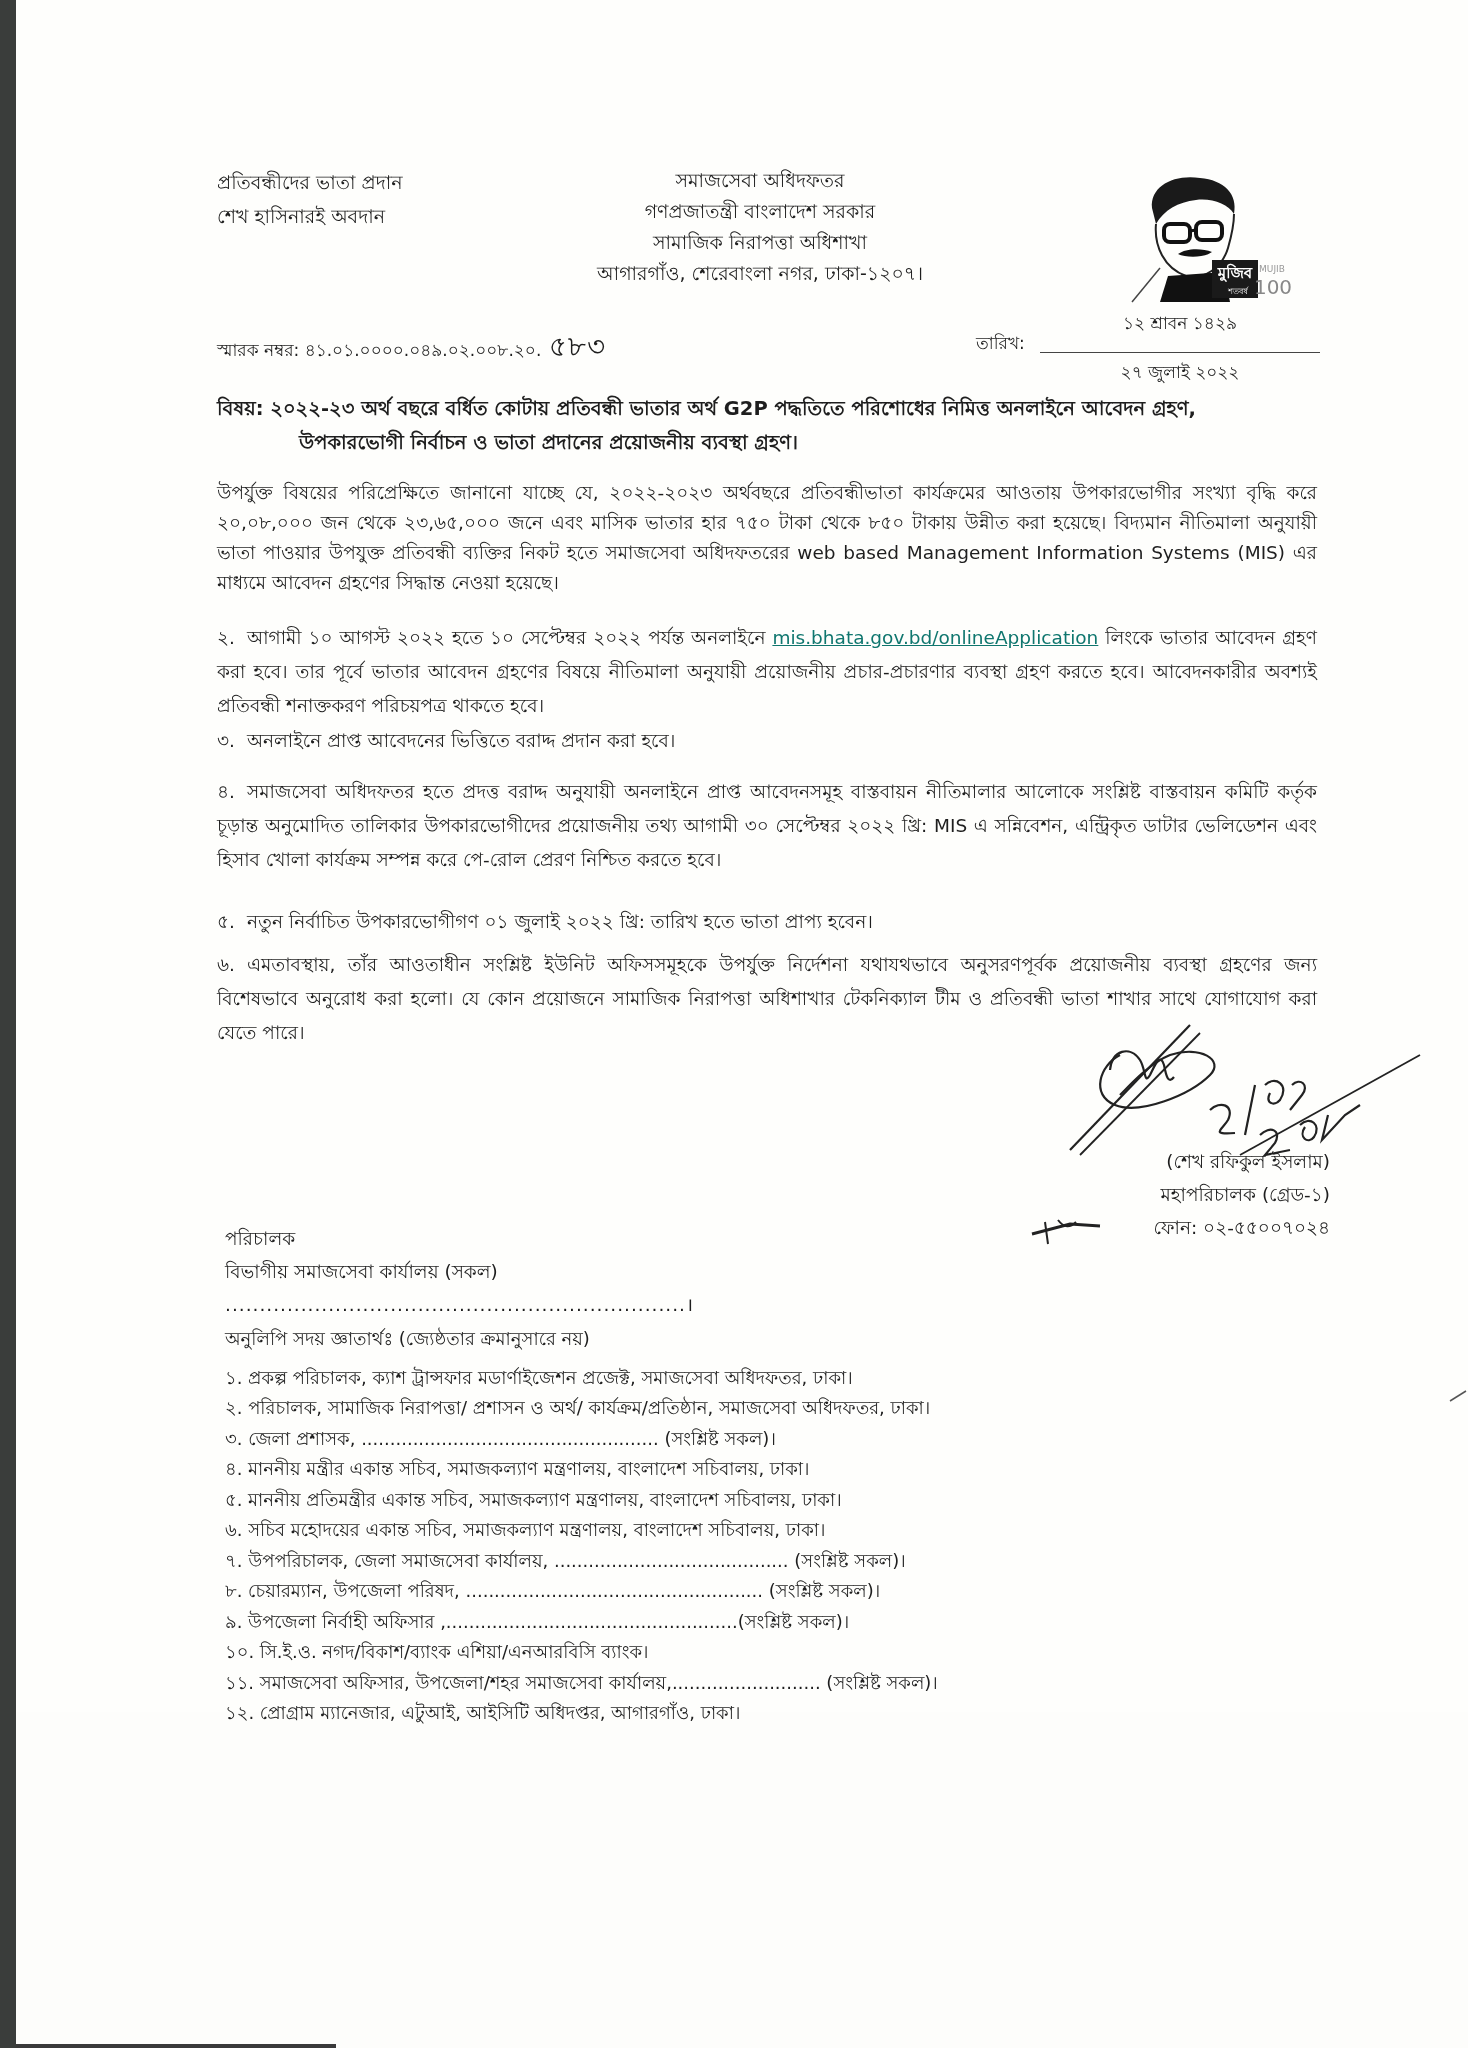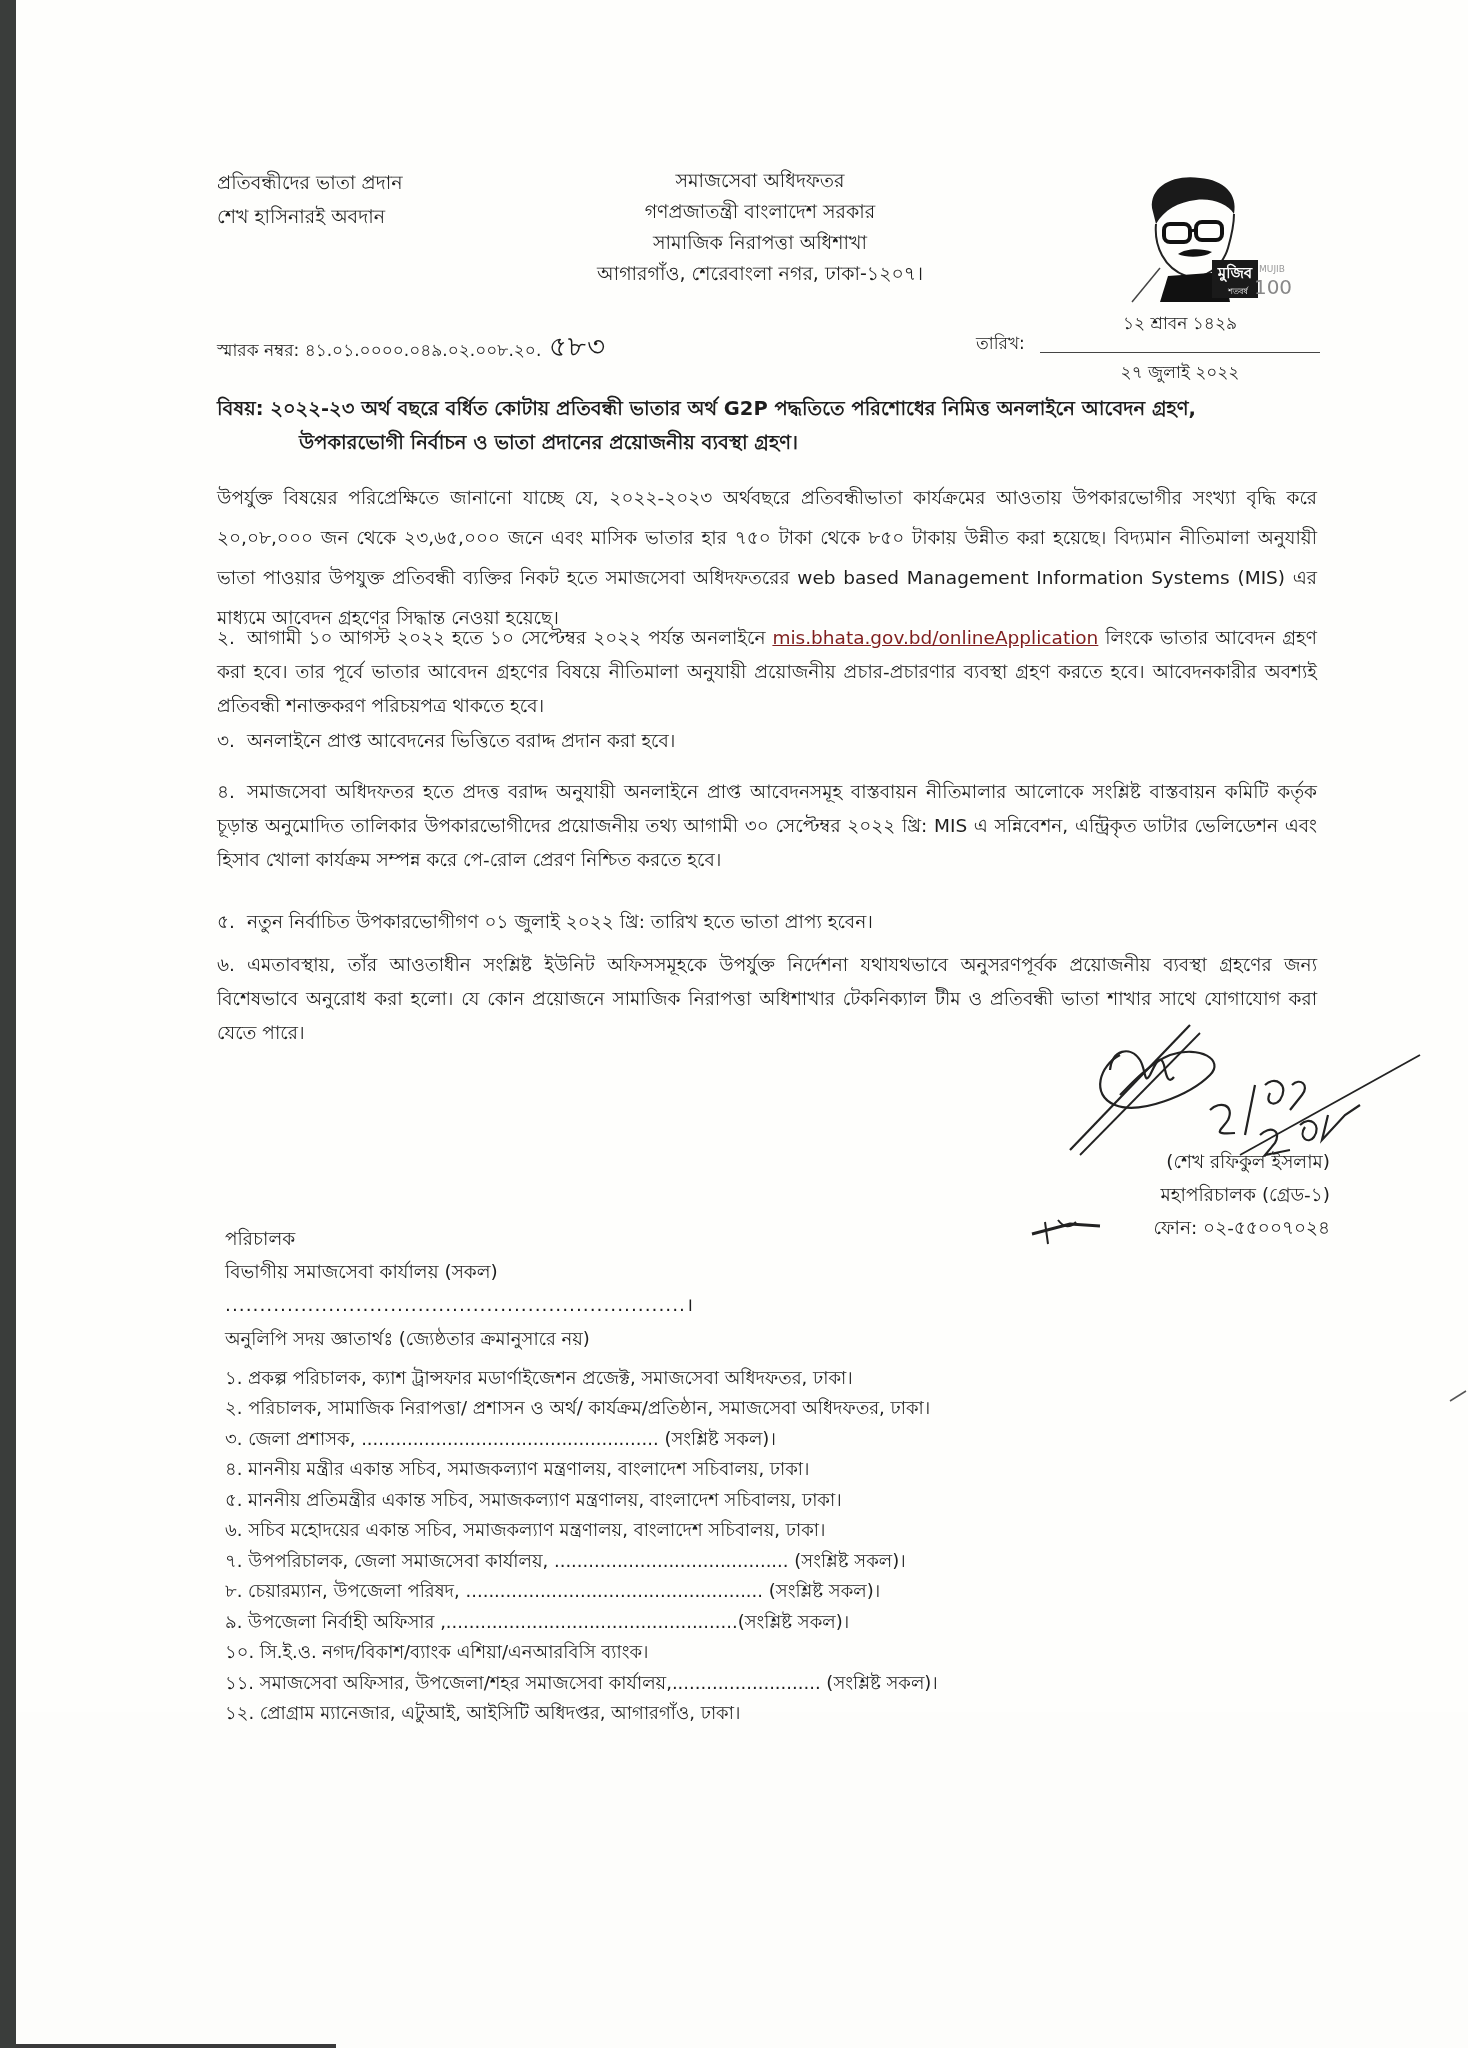--- a/index.html
+++ b/index.html
@@ -18,30 +18,30 @@
   .memo .memo-num { font-size: 17px; }
   .memo .memo-hand { font-family: "DejaVu Serif", serif; font-size: 28px; margin-left: 2px; letter-spacing: 1px; }
   .date-label { left: 976px; top: 330px; font-size: 17px; }
   .date-box { left: 1040px; top: 310px; width: 280px; text-align: center; font-size: 17px; }
   .date-box .d1 { padding-bottom: 14px; border-bottom: 1.5px solid #444; }
   .date-box .d2 { padding-top: 6px; }
 
   .subject { left: 217px; top: 392px; width: 1100px; font-size: 19.5px; font-weight: bold; line-height: 34px; }
   .subject .l2 { padding-left: 82px; }
 
-  .para { left: 217px; width: 1100px; font-size: 18.5px; line-height: 40px; text-align: justify; }
+  .para { left: 217px; width: 1100px; font-size: 18.5px; line-height: 30px; text-align: justify; }
   .p1 { top: 478px; }
   .item { left: 217px; width: 1100px; font-size: 18.5px; line-height: 34px; text-align: justify; }
   .item .num { display: inline-block; width: 30px; }
   .i2 { top: 621px; }
   .i3 { top: 724px; }
   .i4 { top: 775px; }
   .i5 { top: 905px; }
   .i6 { top: 948px; }
-  .link { text-decoration: underline; color: #7f1d1d; }
+  .link { text-decoration: underline; color: #0f766e; }
 
   .sig { left: 1060px; top: 1015px; width: 380px; height: 160px; }
   .signer { left: 1030px; top: 1145px; width: 300px; text-align: right; font-size: 18.5px; line-height: 33px; }
   .initial { left: 1030px; top: 1212px; width: 80px; height: 35px; }
 
   .recipient { left: 225px; top: 1202px; font-size: 18.5px; line-height: 33px; }
   .recipient .dots { letter-spacing: 1px; }
 
   .cc { left: 225px; top: 1324px; font-size: 18px; line-height: 30.5px; }
   .cc .cc-title { margin-bottom: 8px; }

